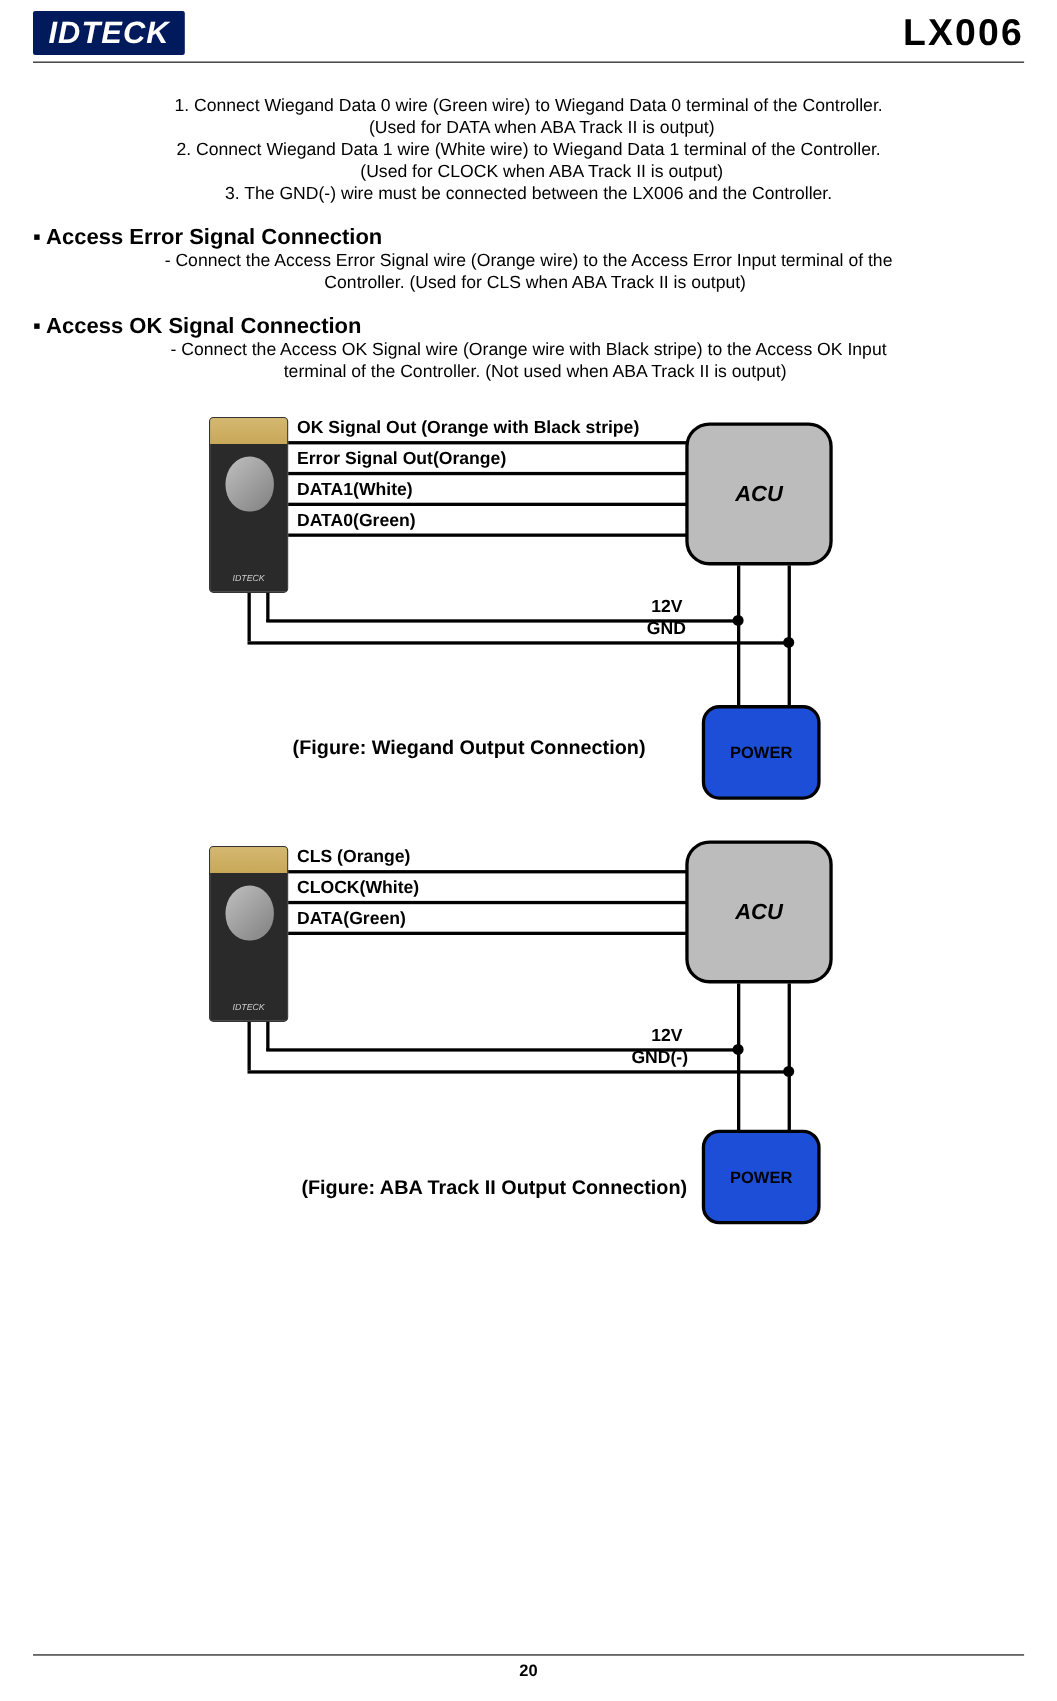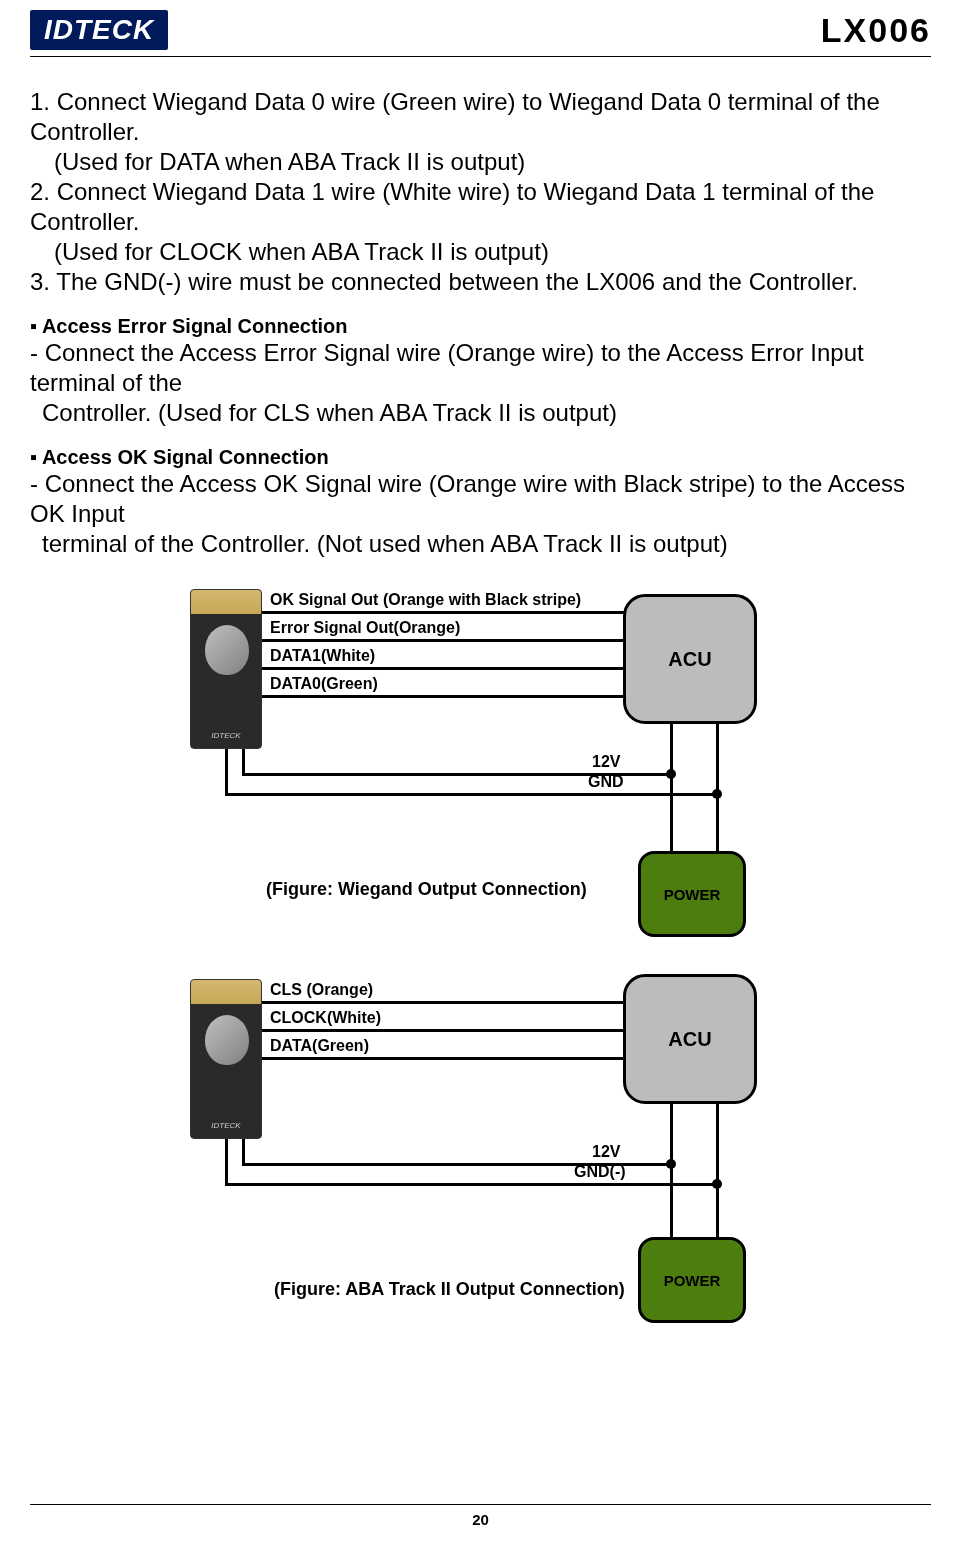--- a/index.html
+++ b/index.html
@@ -43,22 +43,23 @@
       font-weight: bold;
       margin-left: 20px;
       margin-bottom: 30px;
     }
     .subhead {
       font-size: 20px;
       font-weight: bold;
       margin-top: 14px;
     }
     .body-text {
-      font-size: 24px;
+      font-size: 16px;
       line-height: 1.25;
+      text-align: center;
     }
     .indent { padding-left: 24px; }
     .content-block { margin-bottom: 18px; }
     .diagram-area {
       position: relative;
       height: 360px;
       margin-top: 30px;
     }
     .diagram-area2 {
       position: relative;
@@ -111,26 +112,27 @@
       width: 134px;
       height: 130px;
       background: #bcbcbc;
       border: 3px solid #000;
       border-radius: 22px;
       display: flex;
       align-items: center;
       justify-content: center;
       font-weight: bold;
       font-size: 20px;
+      font-style: italic;
     }
     .power-box {
       position: absolute;
       width: 108px;
       height: 86px;
-      background: #4d7c0f;
+      background: #1d4ed8;
       border: 3px solid #000;
       border-radius: 16px;
       display: flex;
       align-items: center;
       justify-content: center;
       font-weight: bold;
       font-size: 15px;
     }
     .vline { position: absolute; background: #000; width: 2.5px; }
     .dot { position: absolute; width: 10px; height: 10px; background: #000; border-radius: 50%; }

